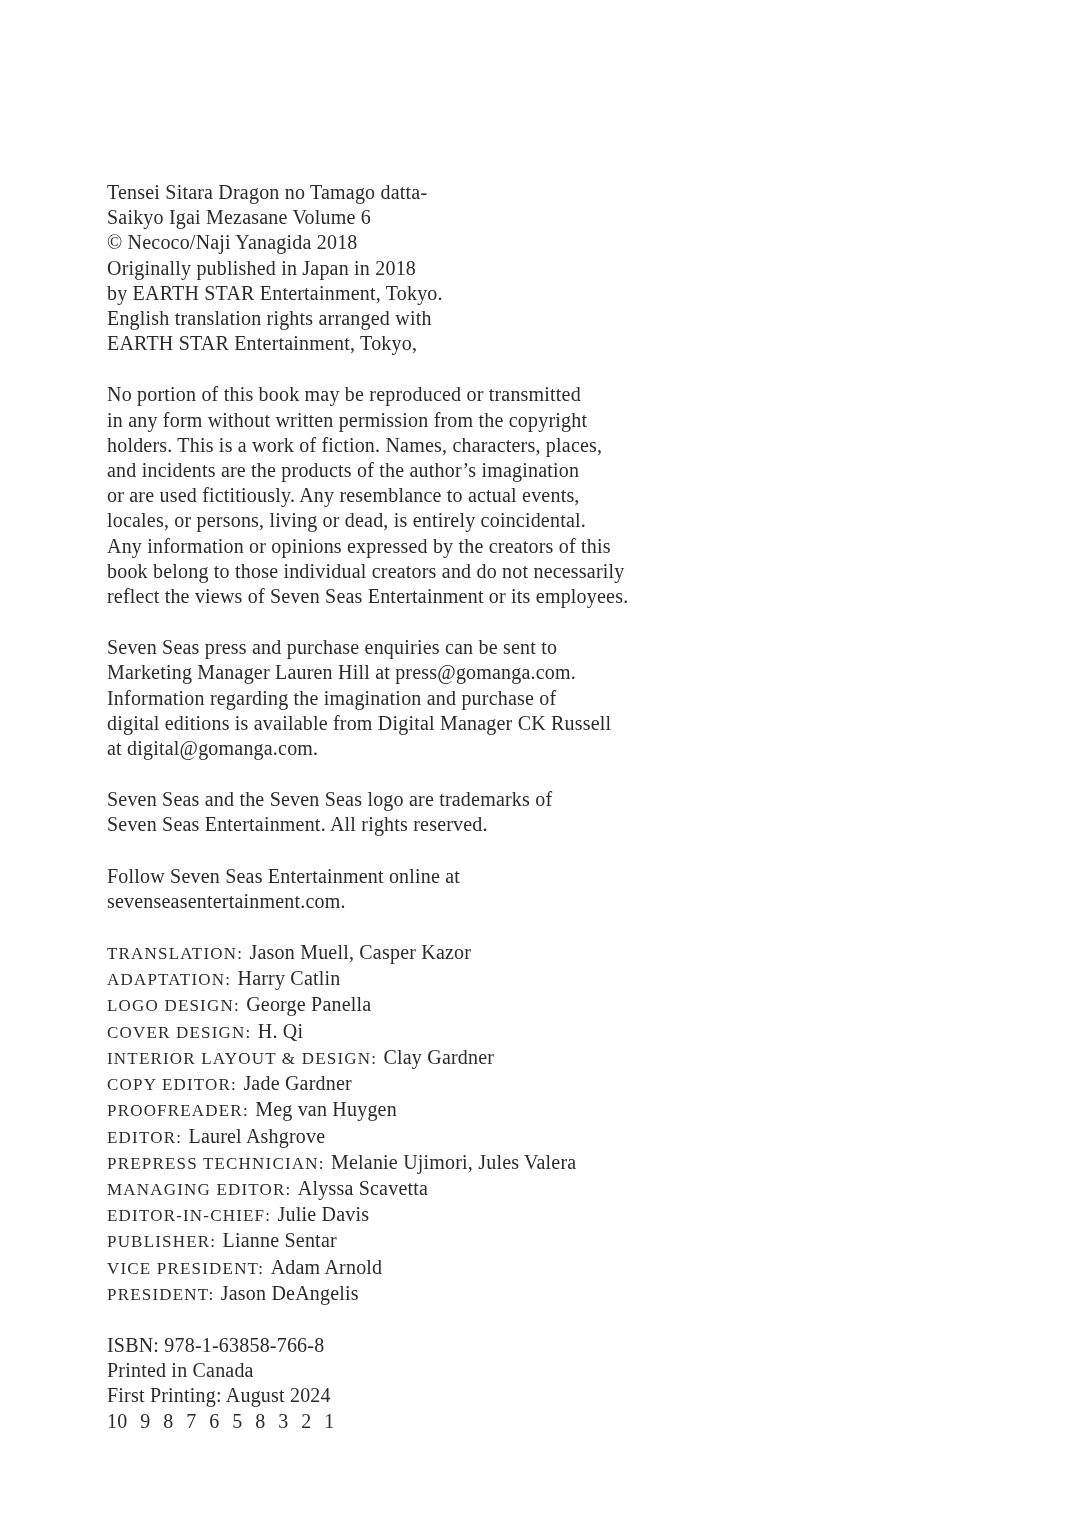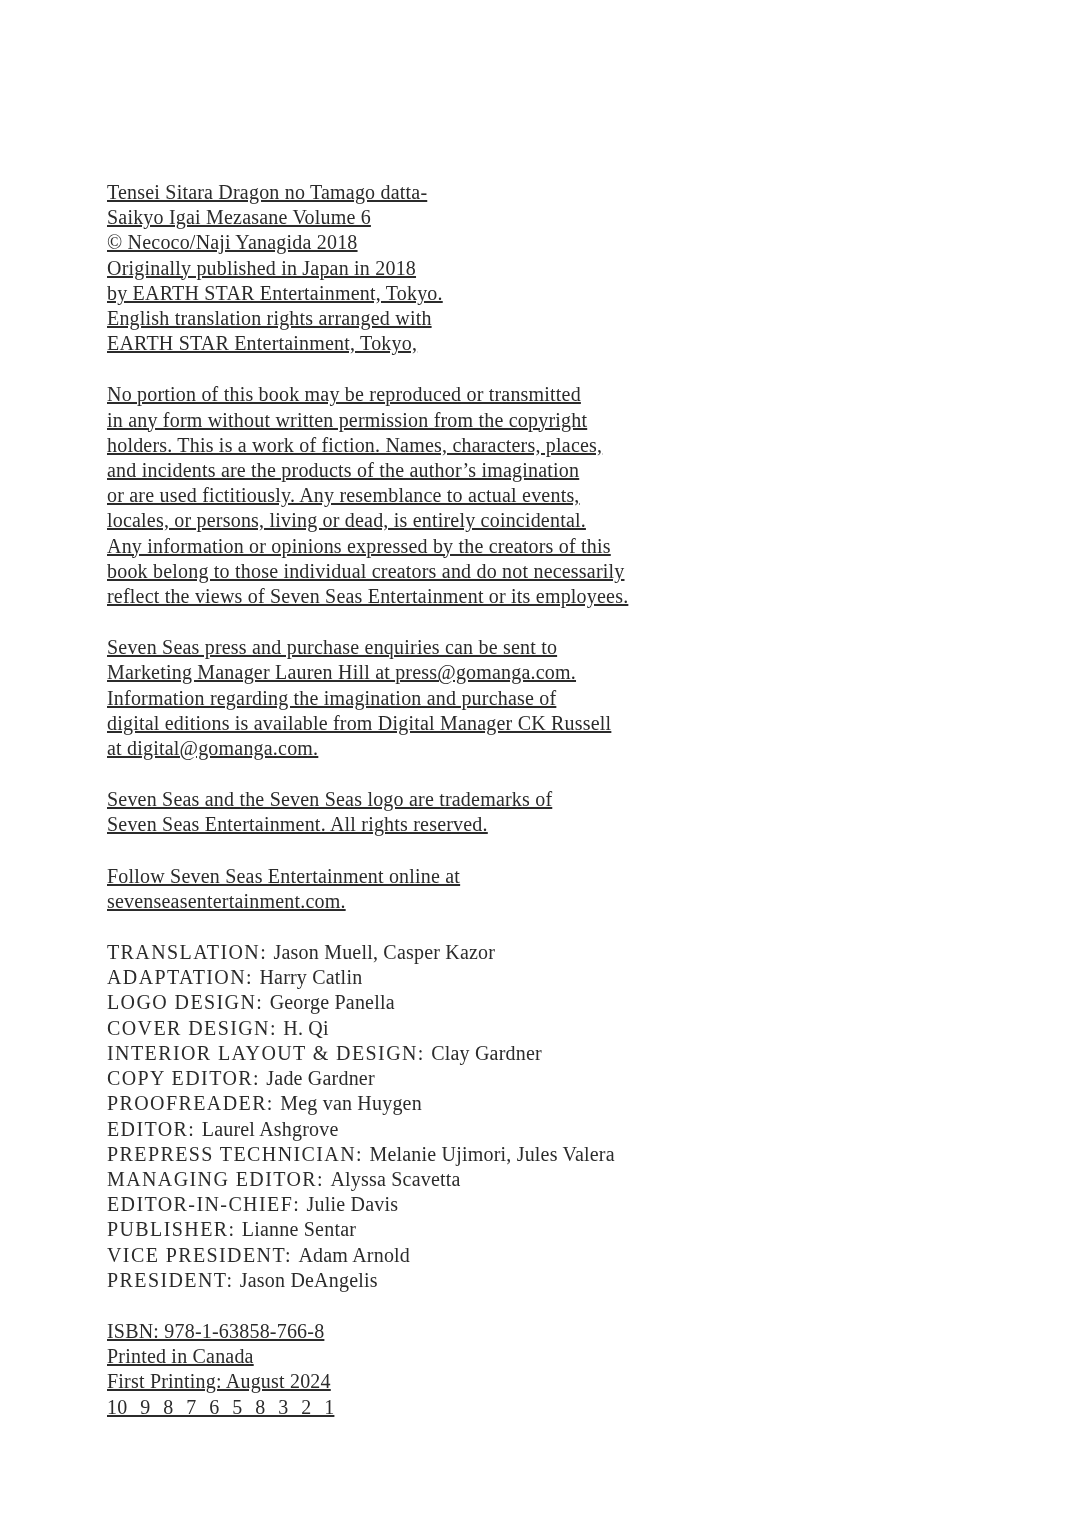--- a/index.html
+++ b/index.html
@@ -20,24 +20,24 @@
     position: absolute;
     left: 107px;
     top: 180px;
     width: 620px;
     font-size: 20px;
     line-height: 25.2px;
     letter-spacing: 0.01em;
   }
   .block { margin: 0 0 26px 0; }
   .block:last-child { margin-bottom: 8px; }
-  .line { white-space: nowrap; text-decoration: underline; }
+  .line { white-space: nowrap; }
   .credit-line { white-space: nowrap; }
   .credit-label {
-    font-size: 20px;
+    font-size: 17px;
     letter-spacing: 0.07em;
   }
   .credit-value { margin-left: 0.32em; }
   .print-run { word-spacing: 0.38em; }
 </style>
 </head>
 <body>
 
 <div class="page">
   <div class="colophon">

